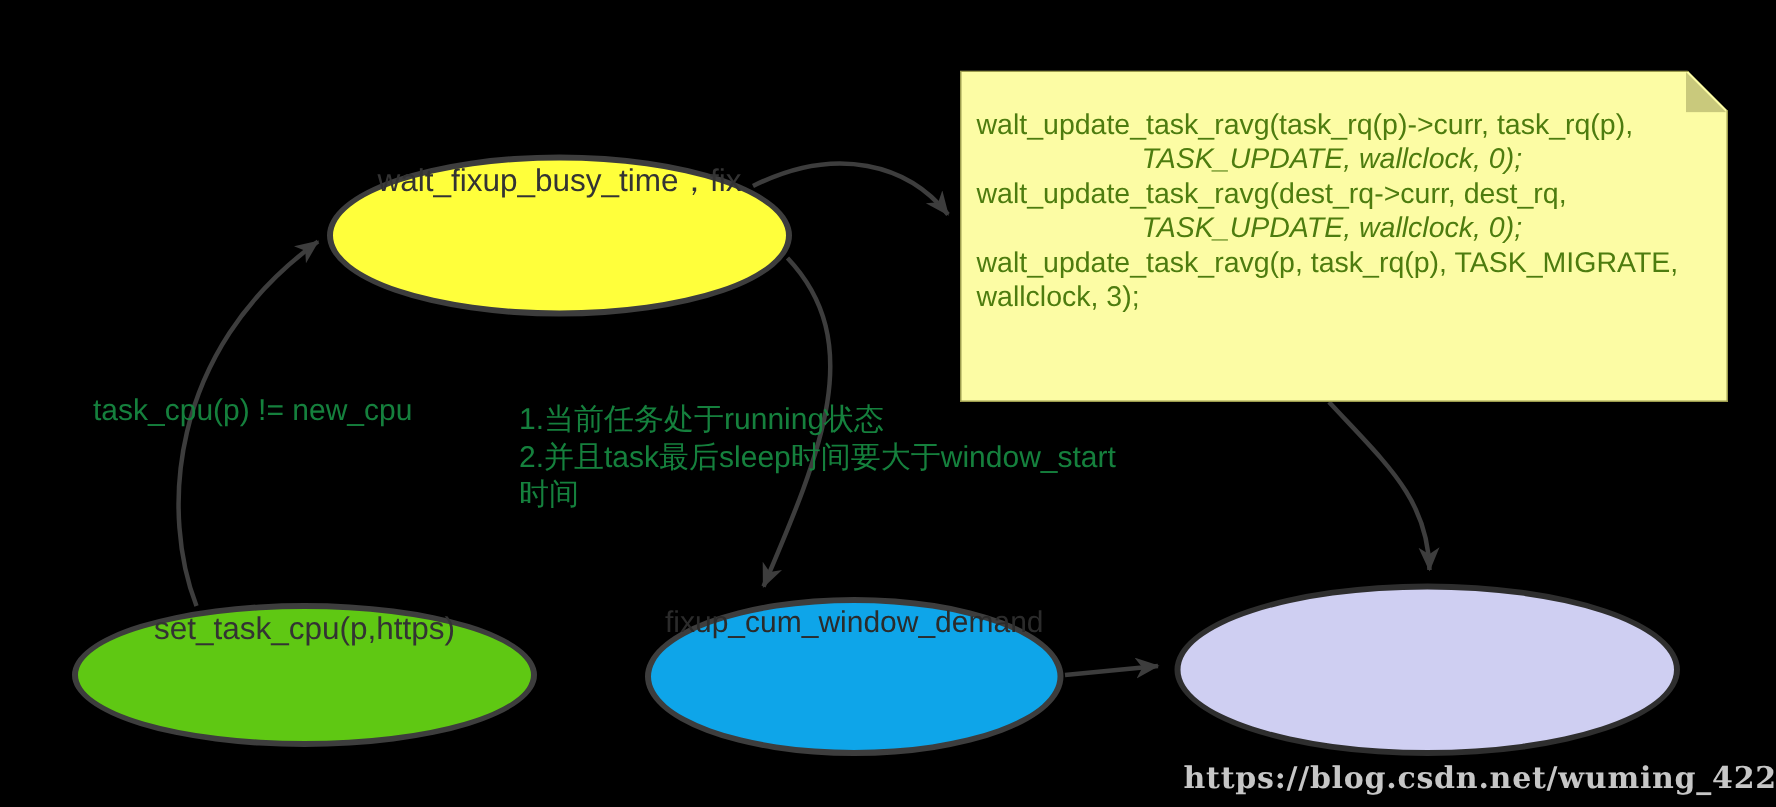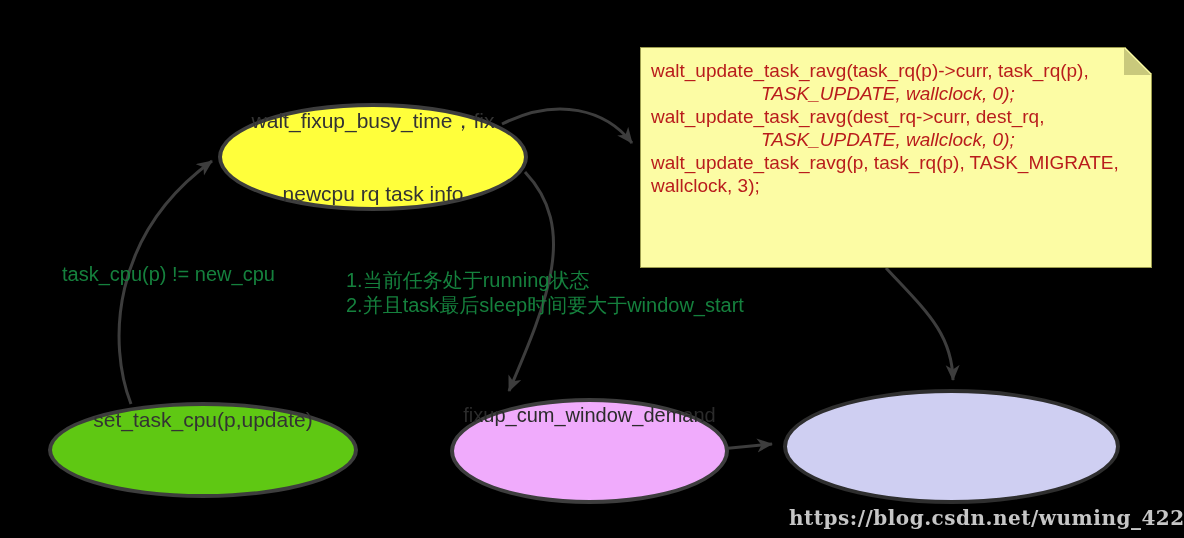--- a/index.html
+++ b/index.html
@@ -19,34 +19,34 @@
     display:flex;flex-direction:column;
     align-items:center;justify-content:space-between;
     text-align:center;
     color:#333333;
     font-size:21px;
     line-height:27px;
     box-sizing:border-box;
   }
   .node-yellow{left:218px;top:103px;width:310px;height:108px;background:#ffff3b;}
   .node-green{left:48px;top:402px;width:310px;height:96px;background:#5fc813;}
-  .node-blue{left:450px;top:398px;width:279px;height:106px;background:#f0abfc;font-size:20px;color:#2b2b2b;}
+  .node-blue{left:430px;top:398px;width:279px;height:106px;background:#0ea5e9;font-size:20px;color:#2b2b2b;}
   .node-lavender{left:783px;top:389px;width:337px;height:115px;background:#cfcff2;border-color:#2e2e2e;font-size:20px;color:#222222;}
 
   .note{
     position:absolute;
     left:640px;top:47px;width:512px;height:221px;
     background:#fcfca4;
     border:1px solid #9c9c4e;
     box-sizing:border-box;
     clip-path:polygon(0 0, calc(100% - 27px) 0, 100% 27px, 100% 100%, 0 100%);
-    color:#b91c1c;
+    color:#4d7c0f;
     font-size:19px;
     line-height:23px;
-    padding:11px 8px 0 10px;
+    padding:24px 8px 0 10px;
   }
   .note .fold{
     position:absolute;right:0;top:0;width:27px;height:27px;
     background:#c9c97c;
     clip-path:polygon(0 0, 100% 100%, 0 100%);
   }
   .note-line{white-space:nowrap;}
   .note-line.indent{padding-left:110px;font-style:italic;}
 
   .ghost-label{
@@ -93,34 +93,34 @@
   <div class="note-line">walt_update_task_ravg(task_rq(p)-&gt;curr, task_rq(p),</div>
   <div class="note-line indent">TASK_UPDATE, wallclock, 0);</div>
   <div class="note-line">walt_update_task_ravg(dest_rq-&gt;curr, dest_rq,</div>
   <div class="note-line indent">TASK_UPDATE, wallclock, 0);</div>
   <div class="note-line">walt_update_task_ravg(p, task_rq(p), TASK_MIGRATE,</div>
   <div class="note-line">wallclock, 3);</div>
 </div>
 
 <div class="node node-yellow">
   <div>walt_fixup_busy_time，fix</div>
-  <div>newcpu rq task info</div>
 </div>
 
 <div class="node node-green">
-  <div>set_task_cpu(p,update)</div>
+  <div>set_task_cpu(p,https)</div>
 </div>
 
 <div class="node node-blue">
   <div>fixup_cum_window_demand</div>
 </div>
 
 <div class="node node-lavender">
 </div>
 
 <div class="ghost-label cond">task_cpu(p) != new_cpu</div>
 
 <div class="ghost-label annot">
   <div>1.当前任务处于running状态</div>
   <div>2.并且task最后sleep时间要大于window_start</div>
+  <div>时间</div>
 </div>
 
 <div class="watermark">https://blog.csdn.net/wuming_422103632</div>
 
 </body></html>

